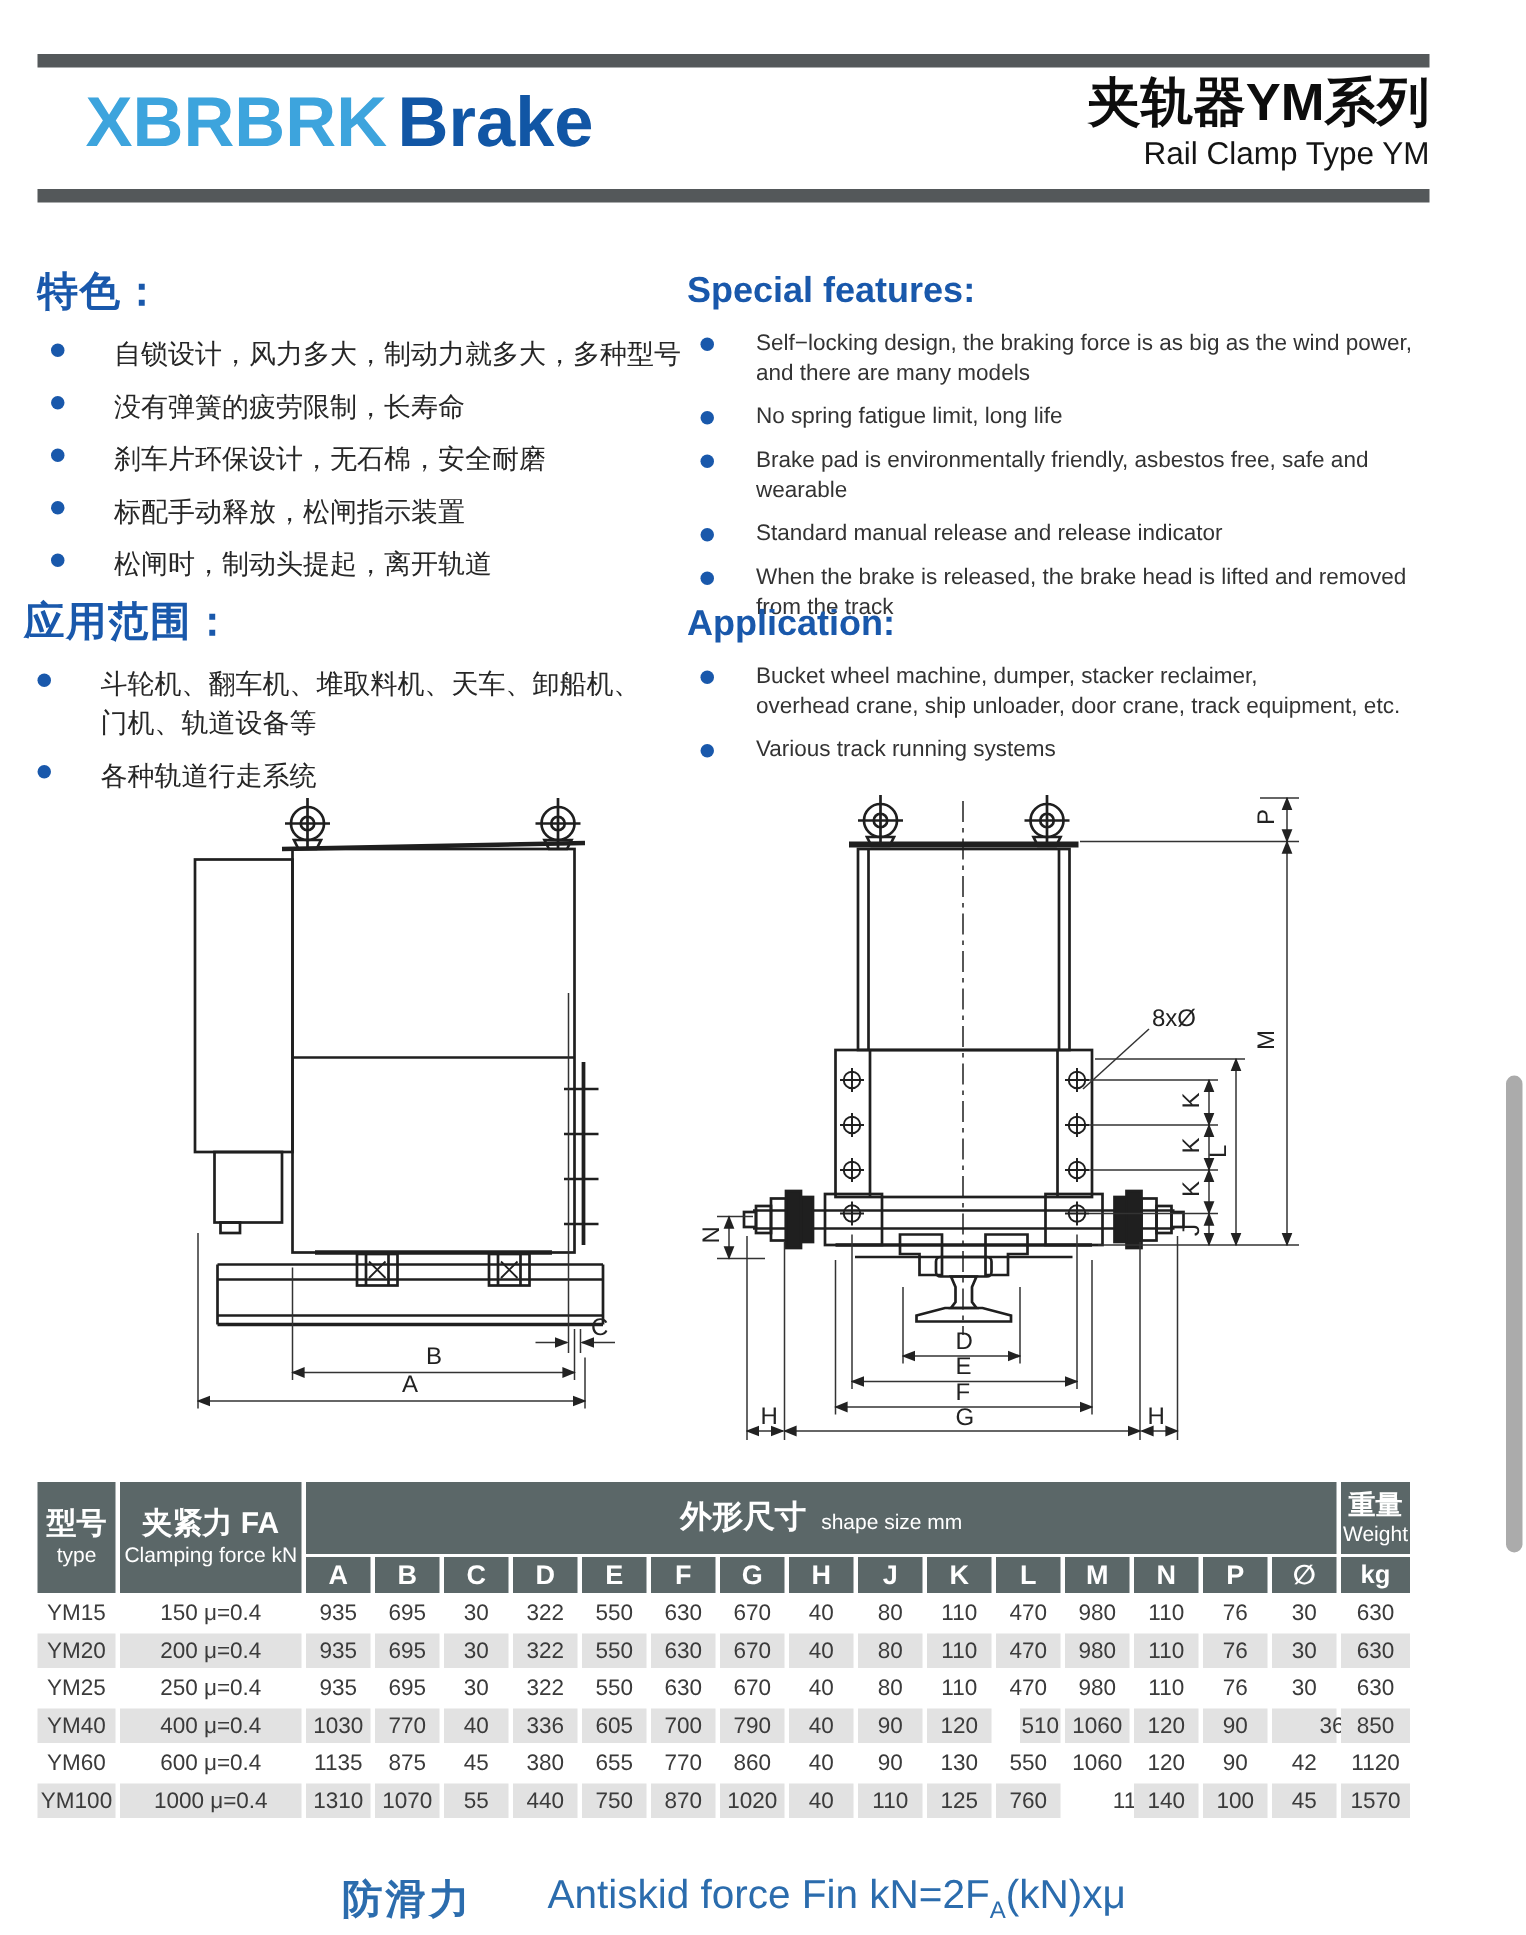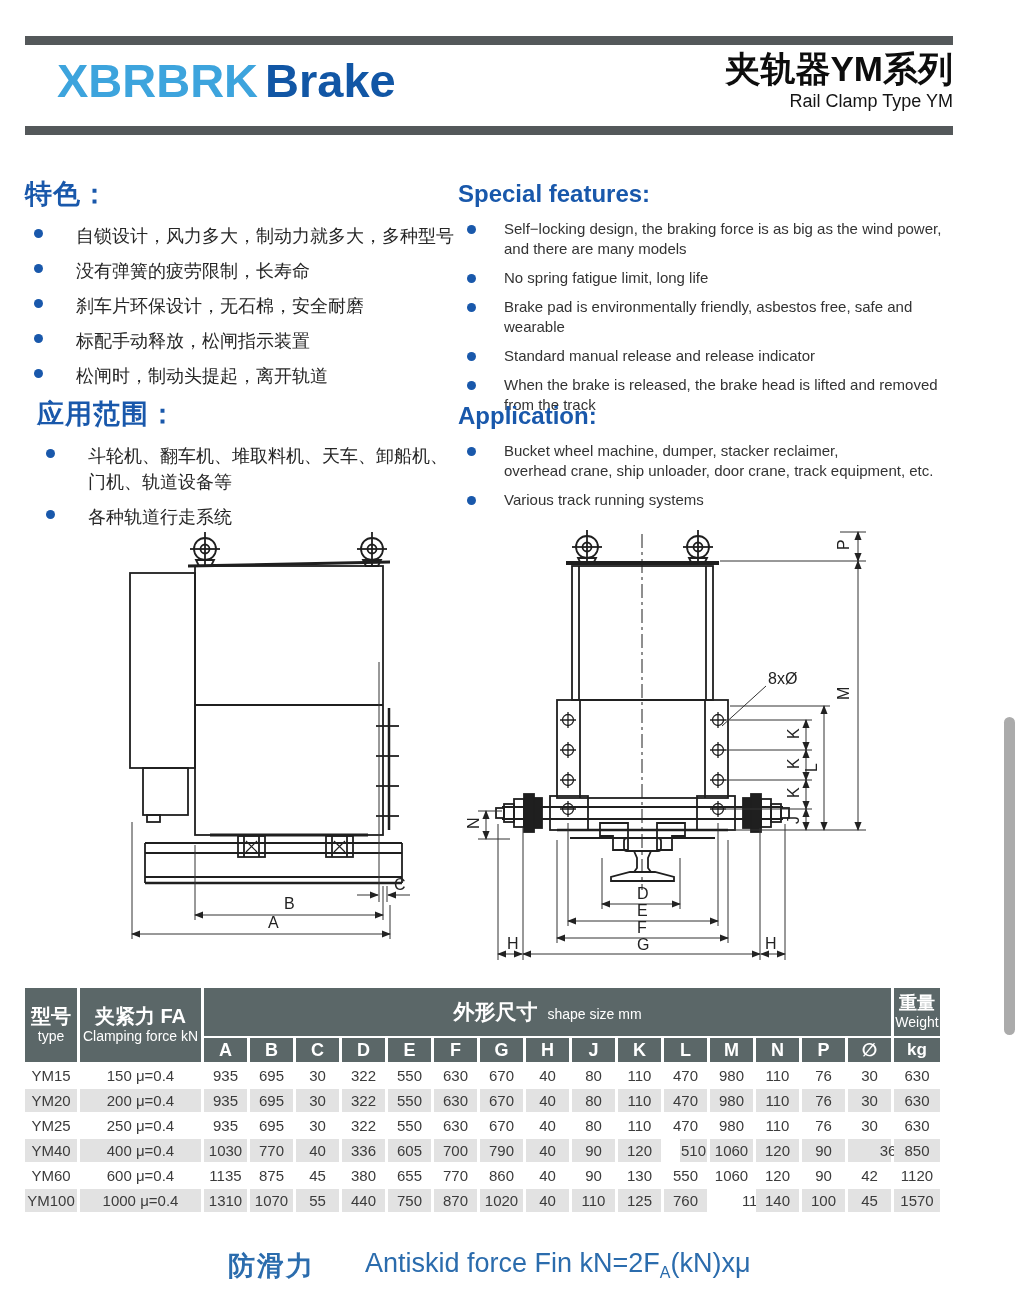--- a/index.html
+++ b/index.html
@@ -6,25 +6,25 @@
   body{width:1017px;height:1290px;position:relative;overflow:hidden;
        font-family:"Liberation Sans","DejaVu Sans",sans-serif;color:#222;}
   .bar{position:absolute;left:25px;width:928px;height:9px;background:#54585a;}
   .bar.top{top:36px;}
   .bar.bottom{top:126px;}
   .logo{position:absolute;left:57px;top:53px;font-size:47px;font-weight:bold;letter-spacing:0px;white-space:nowrap;}
   .logo .lt{color:#3da4dd;}
   .logo .dk{color:#1156a5;margin-left:7px;}
   .title-block{position:absolute;right:64px;top:50px;text-align:right;}
   .title-cn{font-size:35px;font-weight:bold;color:#0d0d0d;line-height:1.1;}
-  .title-en{font-size:18px;color:#141414;margin-top:2px;}
+  .title-en{font-size:21px;color:#141414;margin-top:2px;}
   section{position:absolute;}
   #features-cn{left:25px;top:176px;width:430px;}
   #features-en{left:458px;top:180px;width:500px;}
-  #application-cn{left:37px;top:396px;width:430px;}
+  #application-cn{left:16px;top:396px;width:430px;}
   #application-en{left:458px;top:402px;width:510px;}
   section h2{margin:0 0 11px 0;color:#1958ab;font-weight:bold;}
   .cn-h{font-size:27px;letter-spacing:1px;}
   .en-h{font-size:24px;}
   ul.blist{list-style:none;margin:1px;padding:0;}
   ul.blist li{display:flex;align-items:flex-start;margin:0 0 9px 0;}
   .dot{flex:none;width:9px;height:9px;border-radius:50%;background:#1958ab;margin:6px 0 0 8px;}
   .bt{white-space:pre-line;}
   .cn-l .bt{font-size:18px;color:#262626;margin-left:33px;line-height:26px;}
   .en-l .bt{font-size:15px;color:#333;margin-left:28px;line-height:20px;width:475px;}

